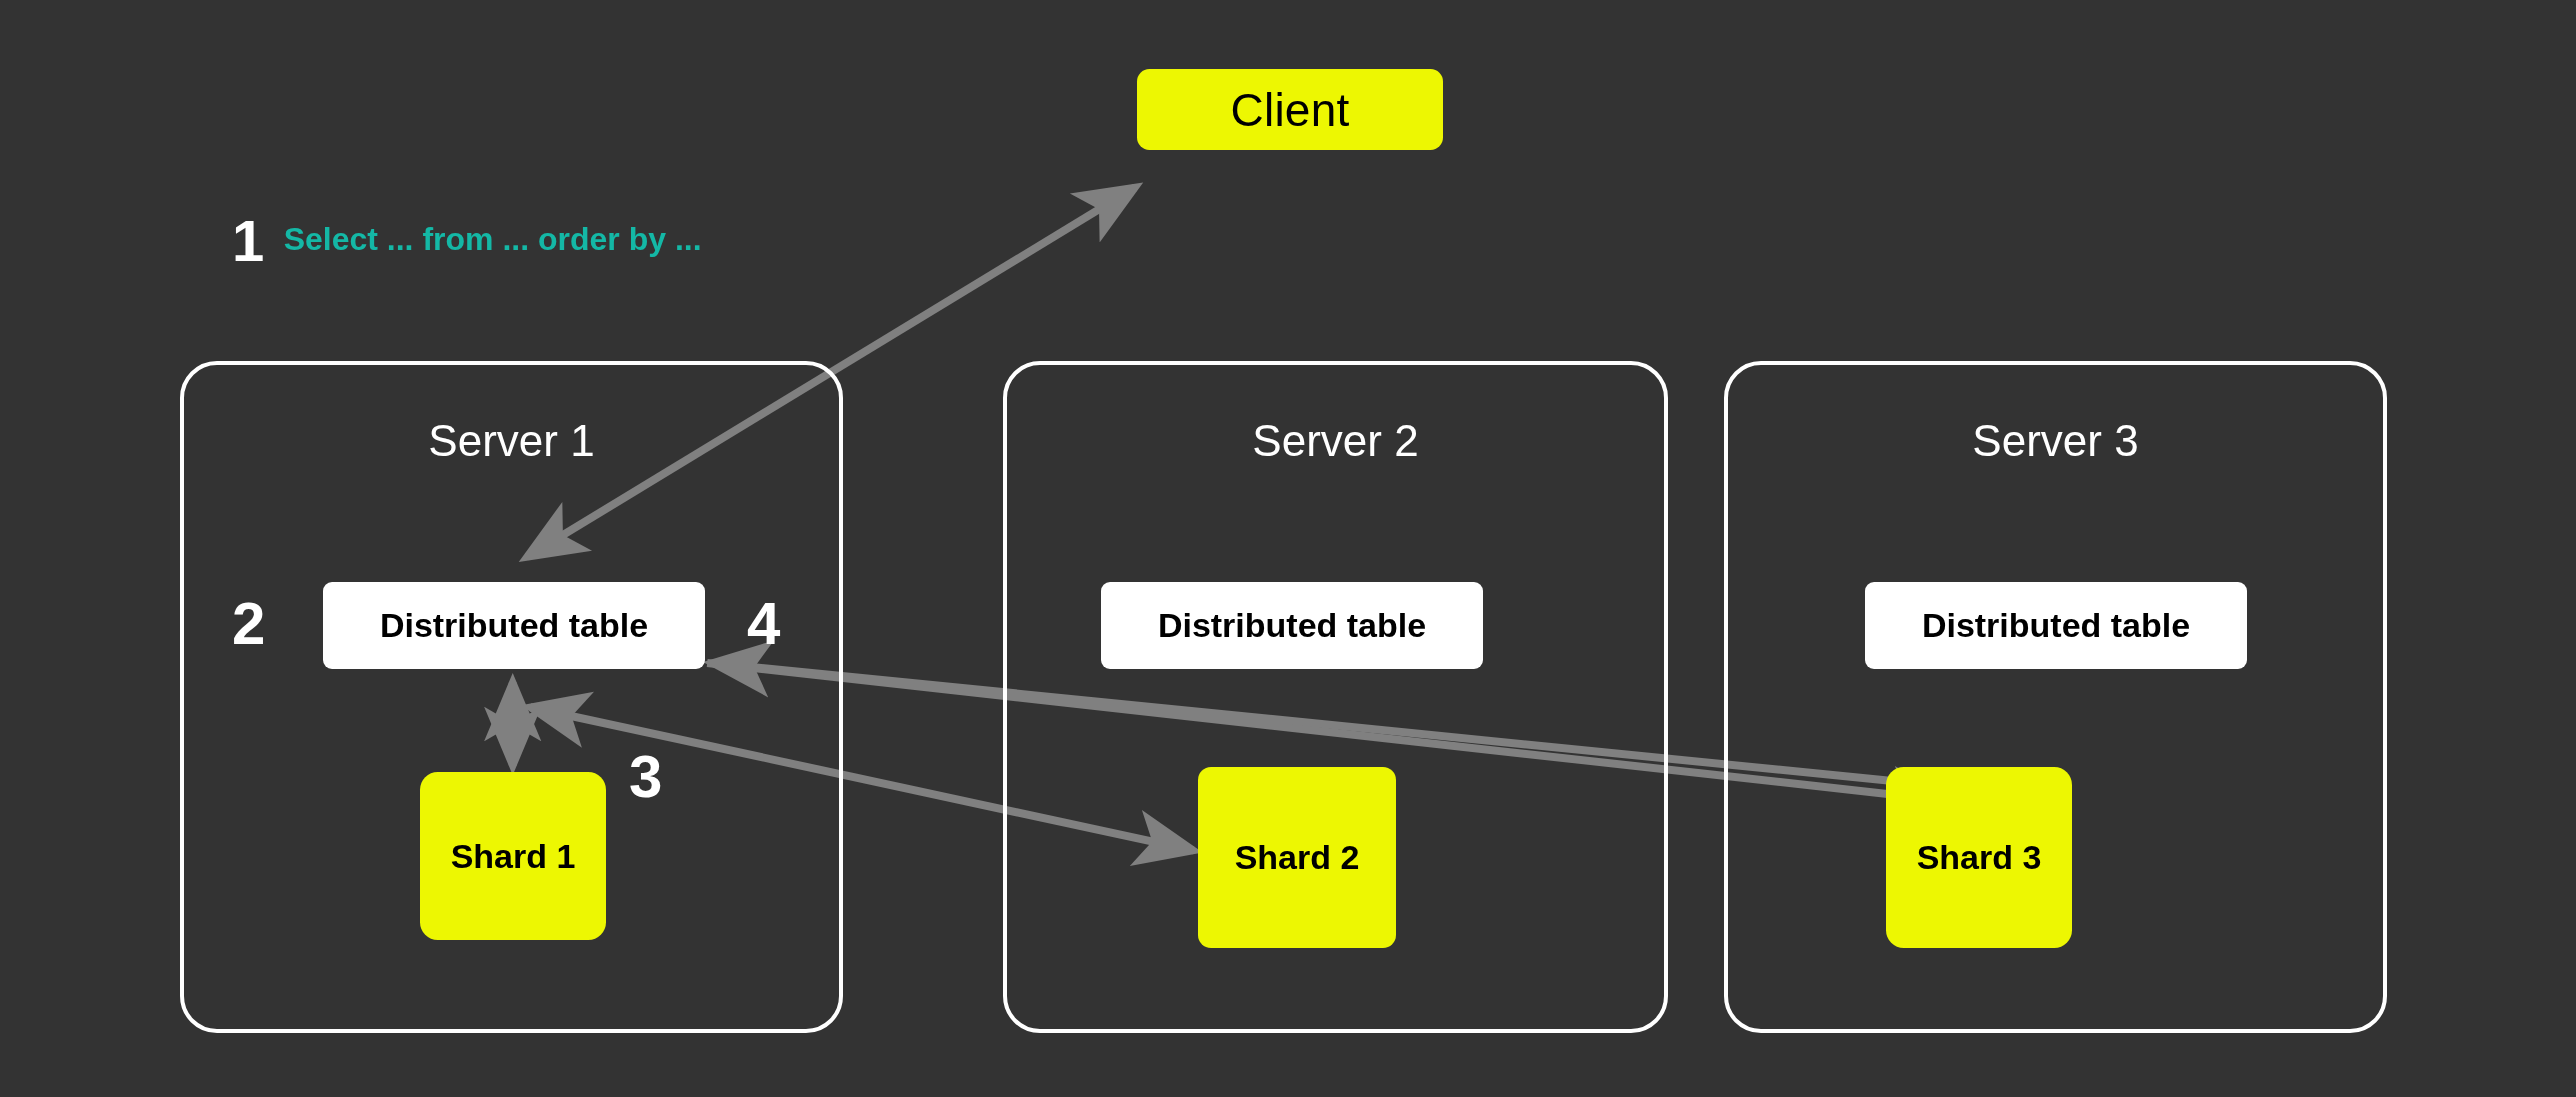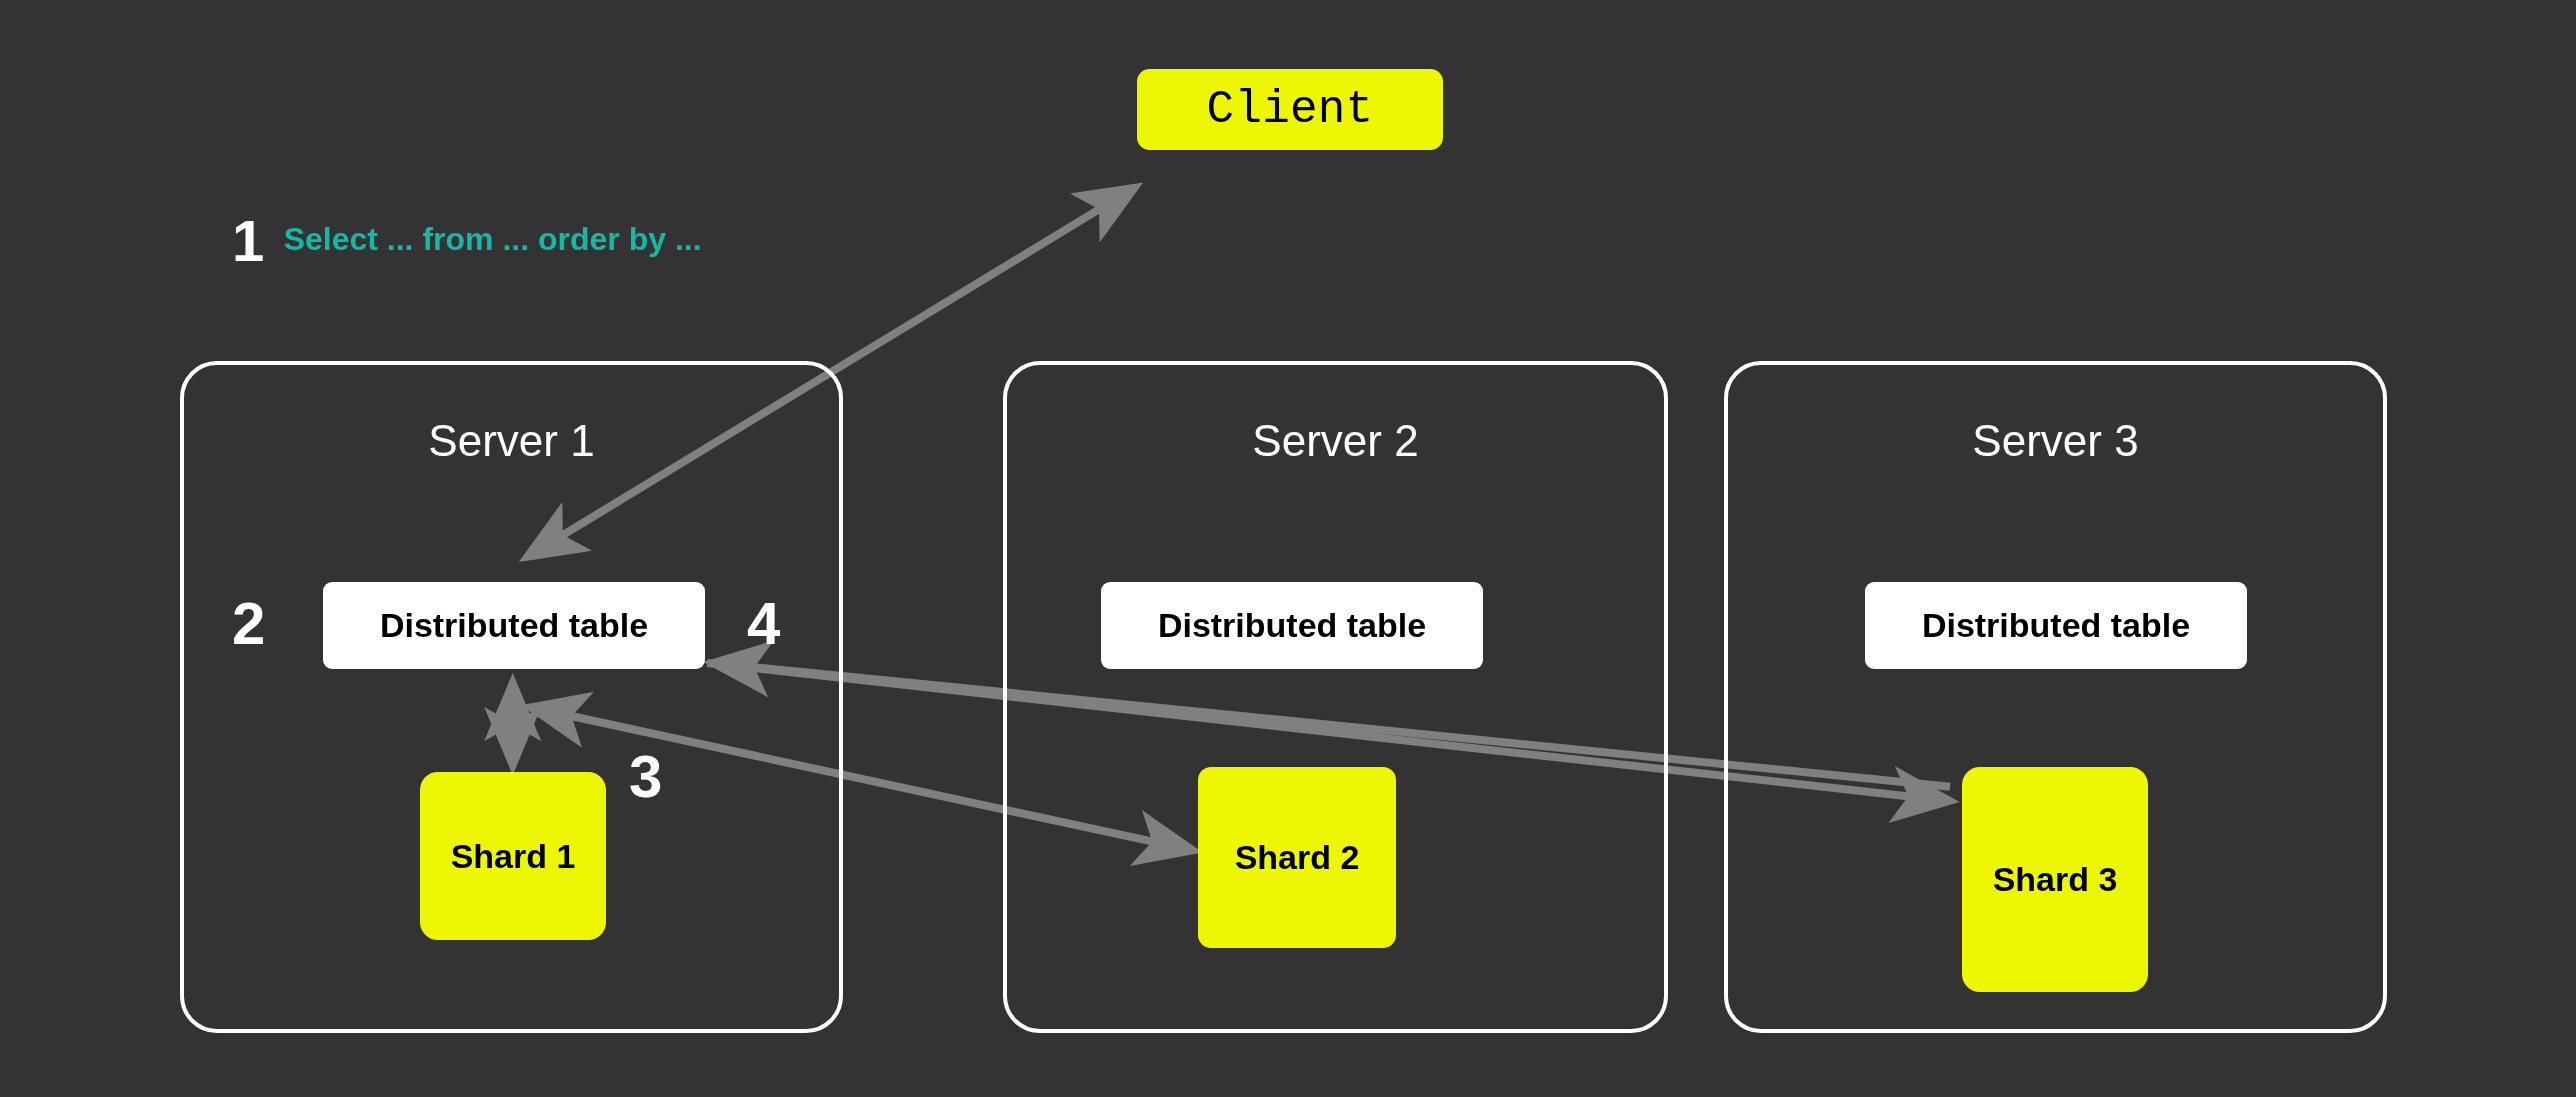--- a/index.html
+++ b/index.html
@@ -11,21 +11,21 @@
     position:relative;
   }
   #stage{position:absolute;left:0;top:0;width:2576px;height:1098px;}
 
   .node{position:absolute;display:flex;align-items:center;justify-content:center;box-sizing:border-box;}
 
   
   .client{
     left:1137px;top:69px;width:306px;height:81px;
     background:#EDF702;border-radius:12.4px;
-    color:#000;font-size:46px;font-weight:400;letter-spacing:0.2px;font-family:Liberation Mono, monospace;
+    color:#000;font-size:46px;font-weight:400;letter-spacing:0.2px;
   }
 
   
   .step1-wrap{position:absolute;left:232px;top:212px;display:flex;align-items:center;gap:19.4px;}
   .step1-num{color:#ffffff;font-size:58px;font-weight:700;line-height:1;}
   .step1-text{color:#14b8a6;font-size:32px;font-weight:700;line-height:1;padding-bottom:3.5px;}
 
   
   .server{
     position:absolute;
@@ -120,21 +120,21 @@
   <div class="node shard" style="left:1198px;top:767px;width:198px;height:181px;border-radius:13px;">
     <span>Shard 2</span>
   </div>
 
   <div class="server" style="left:1724px;top:361px;width:663px;height:672px;">
     <div class="server-title">Server 3</div>
   </div>
   <div class="node dist" style="left:1865px;top:582px;width:382px;">
     <span>Distributed table</span>
   </div>
-  <div class="node shard" style="left:1962px;top:767px;width:186px;height:225px;justify-content:center;">
+  <div class="node shard" style="left:1886px;top:767px;width:186px;height:181px;justify-content:center;">
     <span>Shard 3</span>
   </div>
 
   <span class="step-num" style="left:232px;top:594px;font-size:60px;">2</span>
   <span class="step-num" style="left:629px;top:747px;font-size:60px;">3</span>
   <span class="step-num" style="left:747px;top:594px;font-size:60px;">4</span>
 
 </div>
 
 

